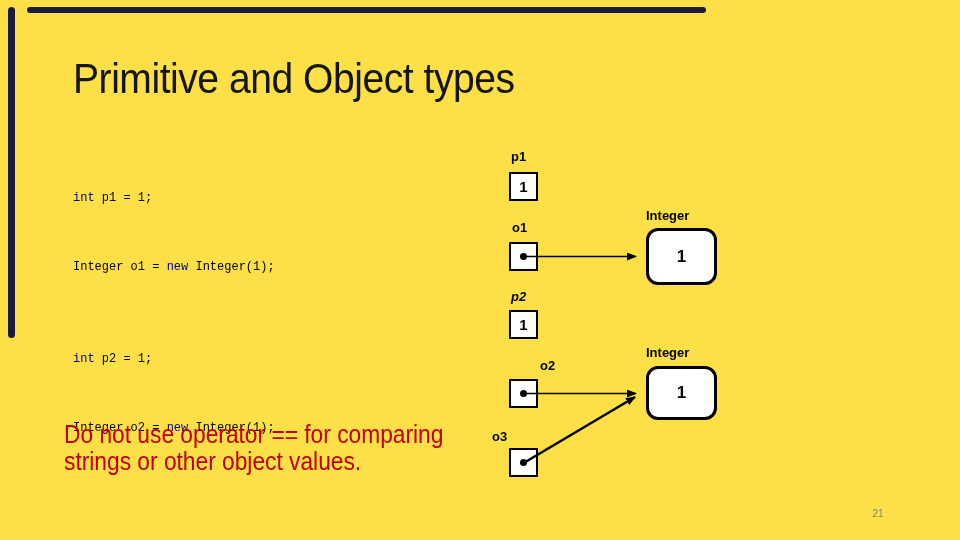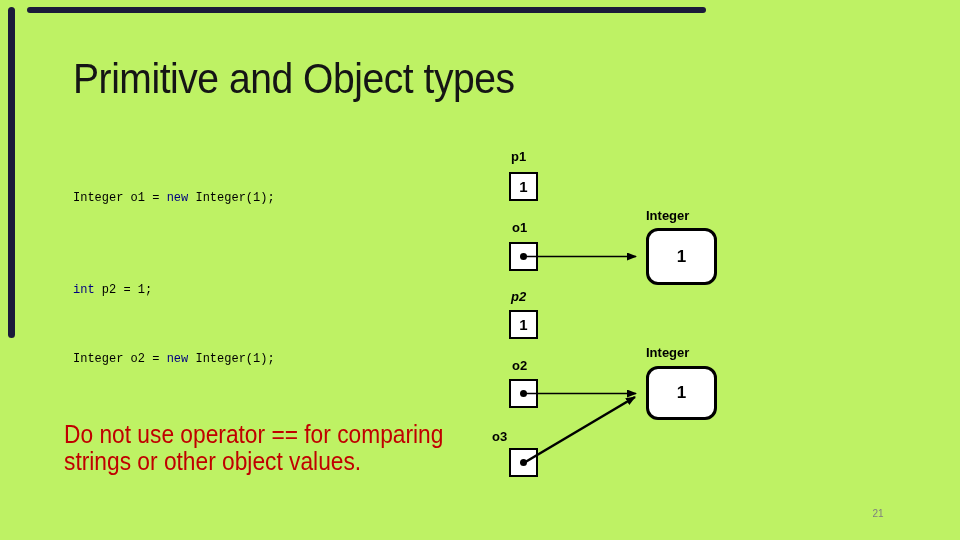--- a/index.html
+++ b/index.html
@@ -1,16 +1,16 @@
 <!DOCTYPE html>
 <html style="--accent: #1B1B3A; --title: #151515; --kw: #000080; --err: #2E9E2E; --cm: #7F7F7F; --warn: #C00000; --pg: #7F7F7F;"><head>
 <meta charset="utf-8">
 <style>
   html,body { margin:0; padding:0; background:#fff; }
-  .slide { position:relative; width:960px; height:540px; background:#bef264;
+  .slide { position:relative; width:960px; height:540px; background:#fde047;
            font-family:"Liberation Sans", sans-serif; overflow:hidden; }
 
   .bar-top  { position:absolute; left:27px; top:7px;  width:679px; height:6px;
               border-radius:3px;  background:var(--accent,#1B1B3A); }
   .bar-left { position:absolute; left:8px;  top:7px;  width:7px;  height:331px;
               border-radius:3.5px; background:var(--accent,#1B1B3A); }
 
   .title { position:absolute; left:73px; top:58px; font-size:42px; line-height:42px;
            color:var(--title,#151515); letter-spacing:-0.5px; white-space:nowrap;
            transform:scaleX(.93); transform-origin:left top; }
@@ -45,20 +45,21 @@
 <body>
 
 <div class="slide">
 
   <div class="bar-top"></div>
   <div class="bar-left"></div>
 
   <div class="title">Primitive and Object types</div>
 
   <div class="code">
+    <div class="cl"><span class="kw">int</span><span> p1 = 1;</span></div>
     <div class="cl"><span>Integer o1 = </span><span class="kw">new</span><span> Integer(1);</span></div>
     <div class="cl gap"><span class="kw">int</span><span> p2 = 1;</span></div>
     <div class="cl"><span>Integer o2 = </span><span class="kw">new</span><span> Integer(1);</span></div>
     
     
     
     
   </div>
 
   <div class="warning">
@@ -77,21 +78,21 @@
   <div class="dlabel int-label" style="left:646px; top:208px;">Integer</div>
   <div class="obox" style="left:646px; top:228px; height:57px;">
       <span>1</span>
     </div>
 
   <div class="dlabel" style="left:511px; top:289px;font-style:italic;">p2</div>
   <div class="vbox" style="left:509px; top:310px;">
       <span>1</span>
     </div>
 
-  <div class="dlabel" style="left:512px; top:358px;">o2</div>
+  <div class="dlabel" style="left:540px; top:358px;">o2</div>
   <div class="vbox" style="left:509px; top:379px;"></div>
 
   <div class="dlabel int-label" style="left:646px; top:345px;">Integer</div>
   <div class="obox" style="left:646px; top:366px; height:54px;">
       <span>1</span>
     </div>
 
   <div class="dlabel" style="left:492px; top:429px;">o3</div>
   <div class="vbox" style="left:509px; top:448px;"></div>
 

